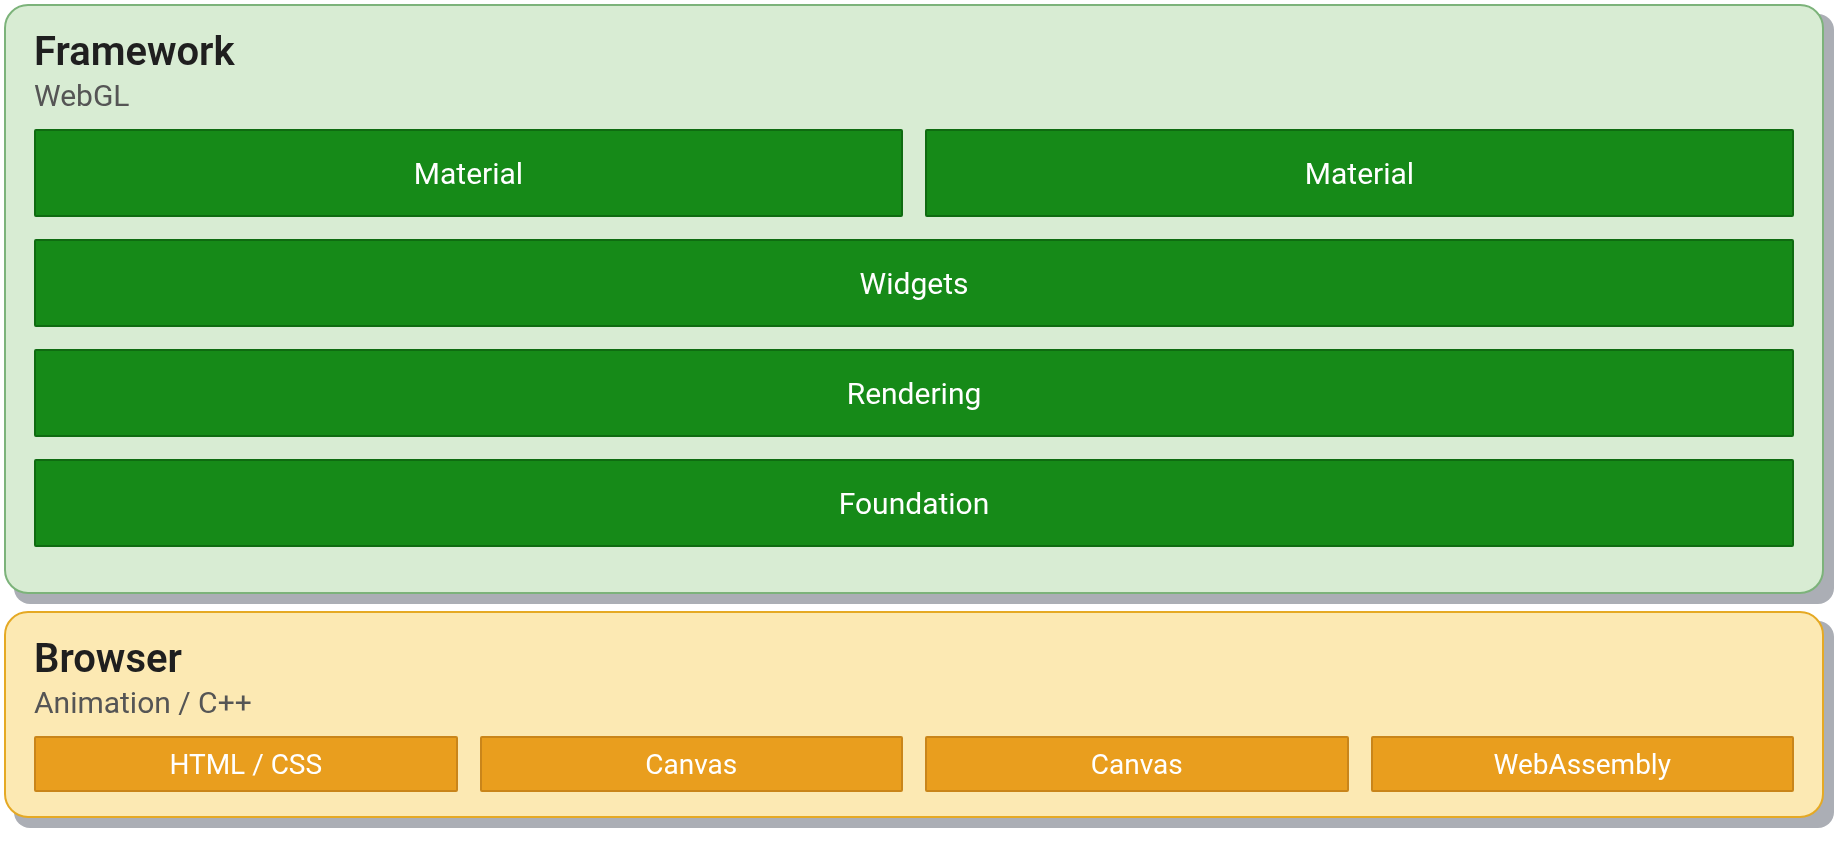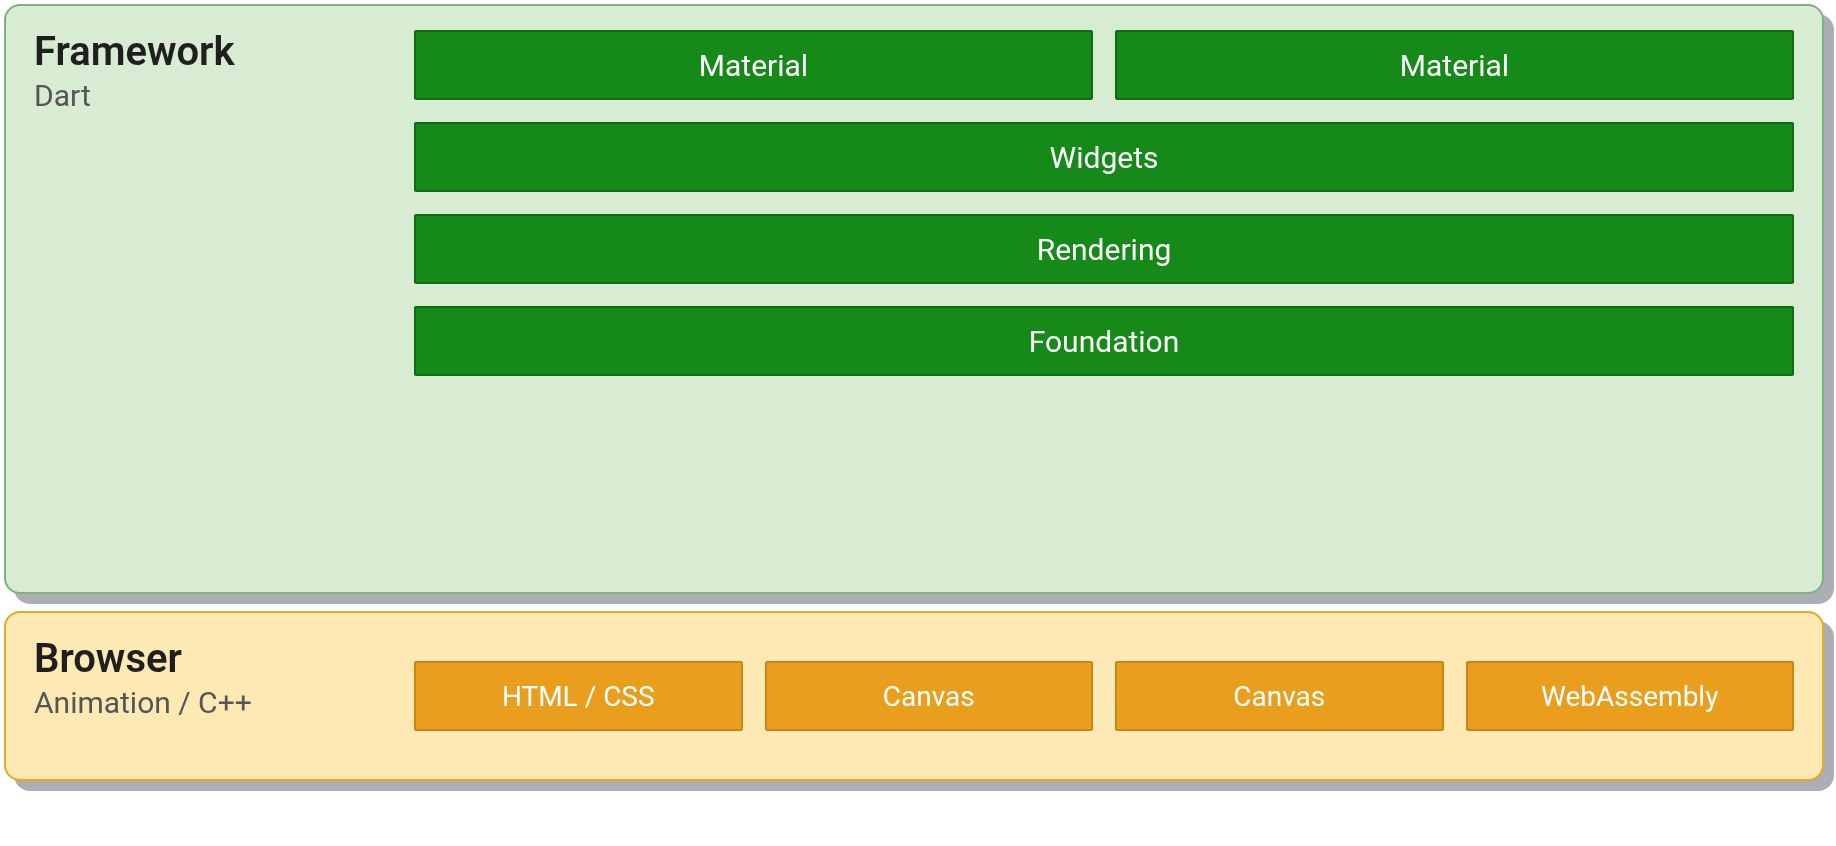--- a/index.html
+++ b/index.html
@@ -22,25 +22,26 @@
     content: "";
     position: absolute;
     inset: 0;
     border-radius: 16px;
     background: rgba(15, 23, 42, 0.35);
     transform: translate(10px, 10px);
     z-index: -1;
   }
   .panel-inner {
     flex: 1;
-    border-radius: 16px;
+    border-radius: 24px;
     display: flex;
-    flex-direction: row;
+    flex-direction: column;
     align-items: stretch;
     padding: 24px 28px;
+    gap: 16px;
   }
   .framework {
     margin: 4px 12px 0 4px;
   }
   .framework .panel-inner {
     background: #d8ecd3;
     border: 2px solid #7cb37a;
     min-height: 590px;
   }
   .browser {
@@ -82,45 +83,45 @@
     gap: 22px;
   }
   .block {
     flex: 1;
     display: flex;
     align-items: center;
     justify-content: center;
     font-size: 30px;
     font-weight: 400;
     color: #ffffff;
-    height: 70px;
+    height: 88px;
     border-radius: 2px;
   }
   .block-green {
     background: #168a18;
     border: 2px solid #0f6b11;
   }
   .block-orange {
     background: #e99e1e;
     border: 2px solid #c9851a;
-    height: 70px;
+    height: 56px;
     font-size: 28px;
   }
   .browser .panel-body {
     justify-content: center;
   }
 </style>
 </head>
 <body>
 
 <div class="panel framework">
   <div class="panel-inner">
     <div class="panel-header">
       <div class="panel-title">Framework</div>
-      <div class="panel-subtitle">Dart</div>
+      <div class="panel-subtitle">WebGL</div>
     </div>
     <div class="panel-body">
       <div class="row">
         <div class="block block-green">Material</div>
         <div class="block block-green">Material</div>
       </div>
       <div class="row">
         <div class="block block-green">Widgets</div>
       </div>
       <div class="row">

